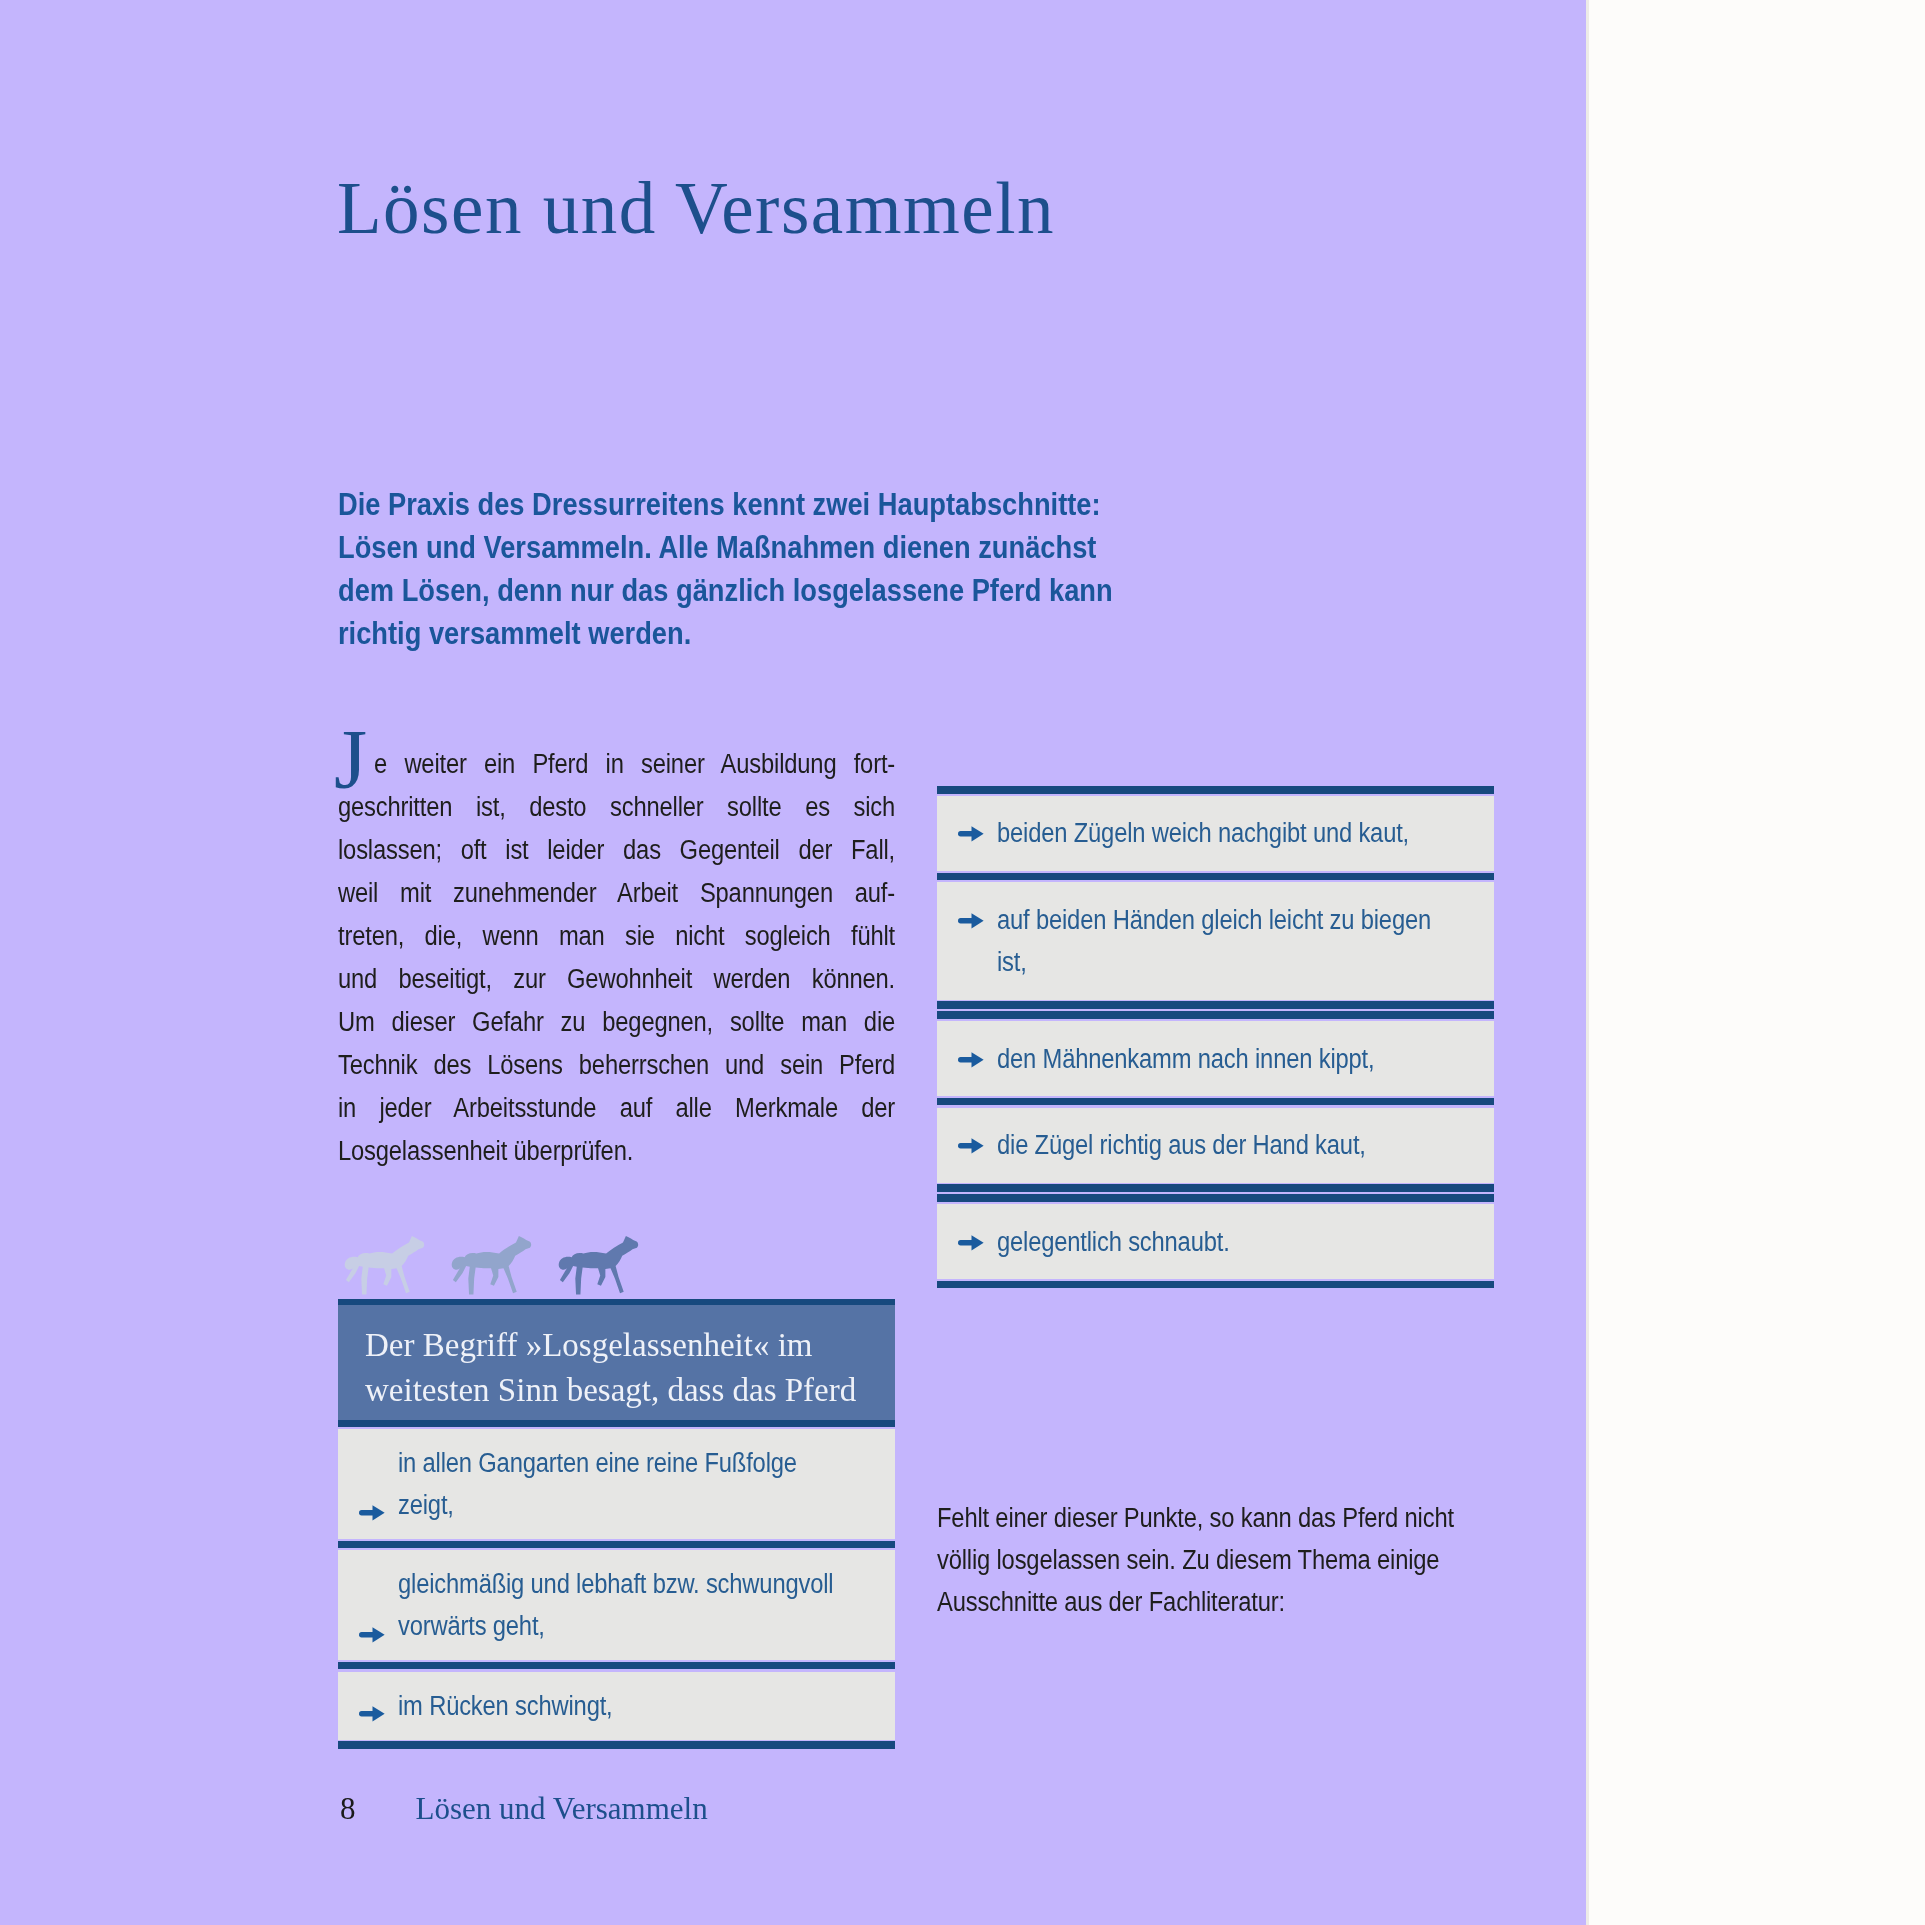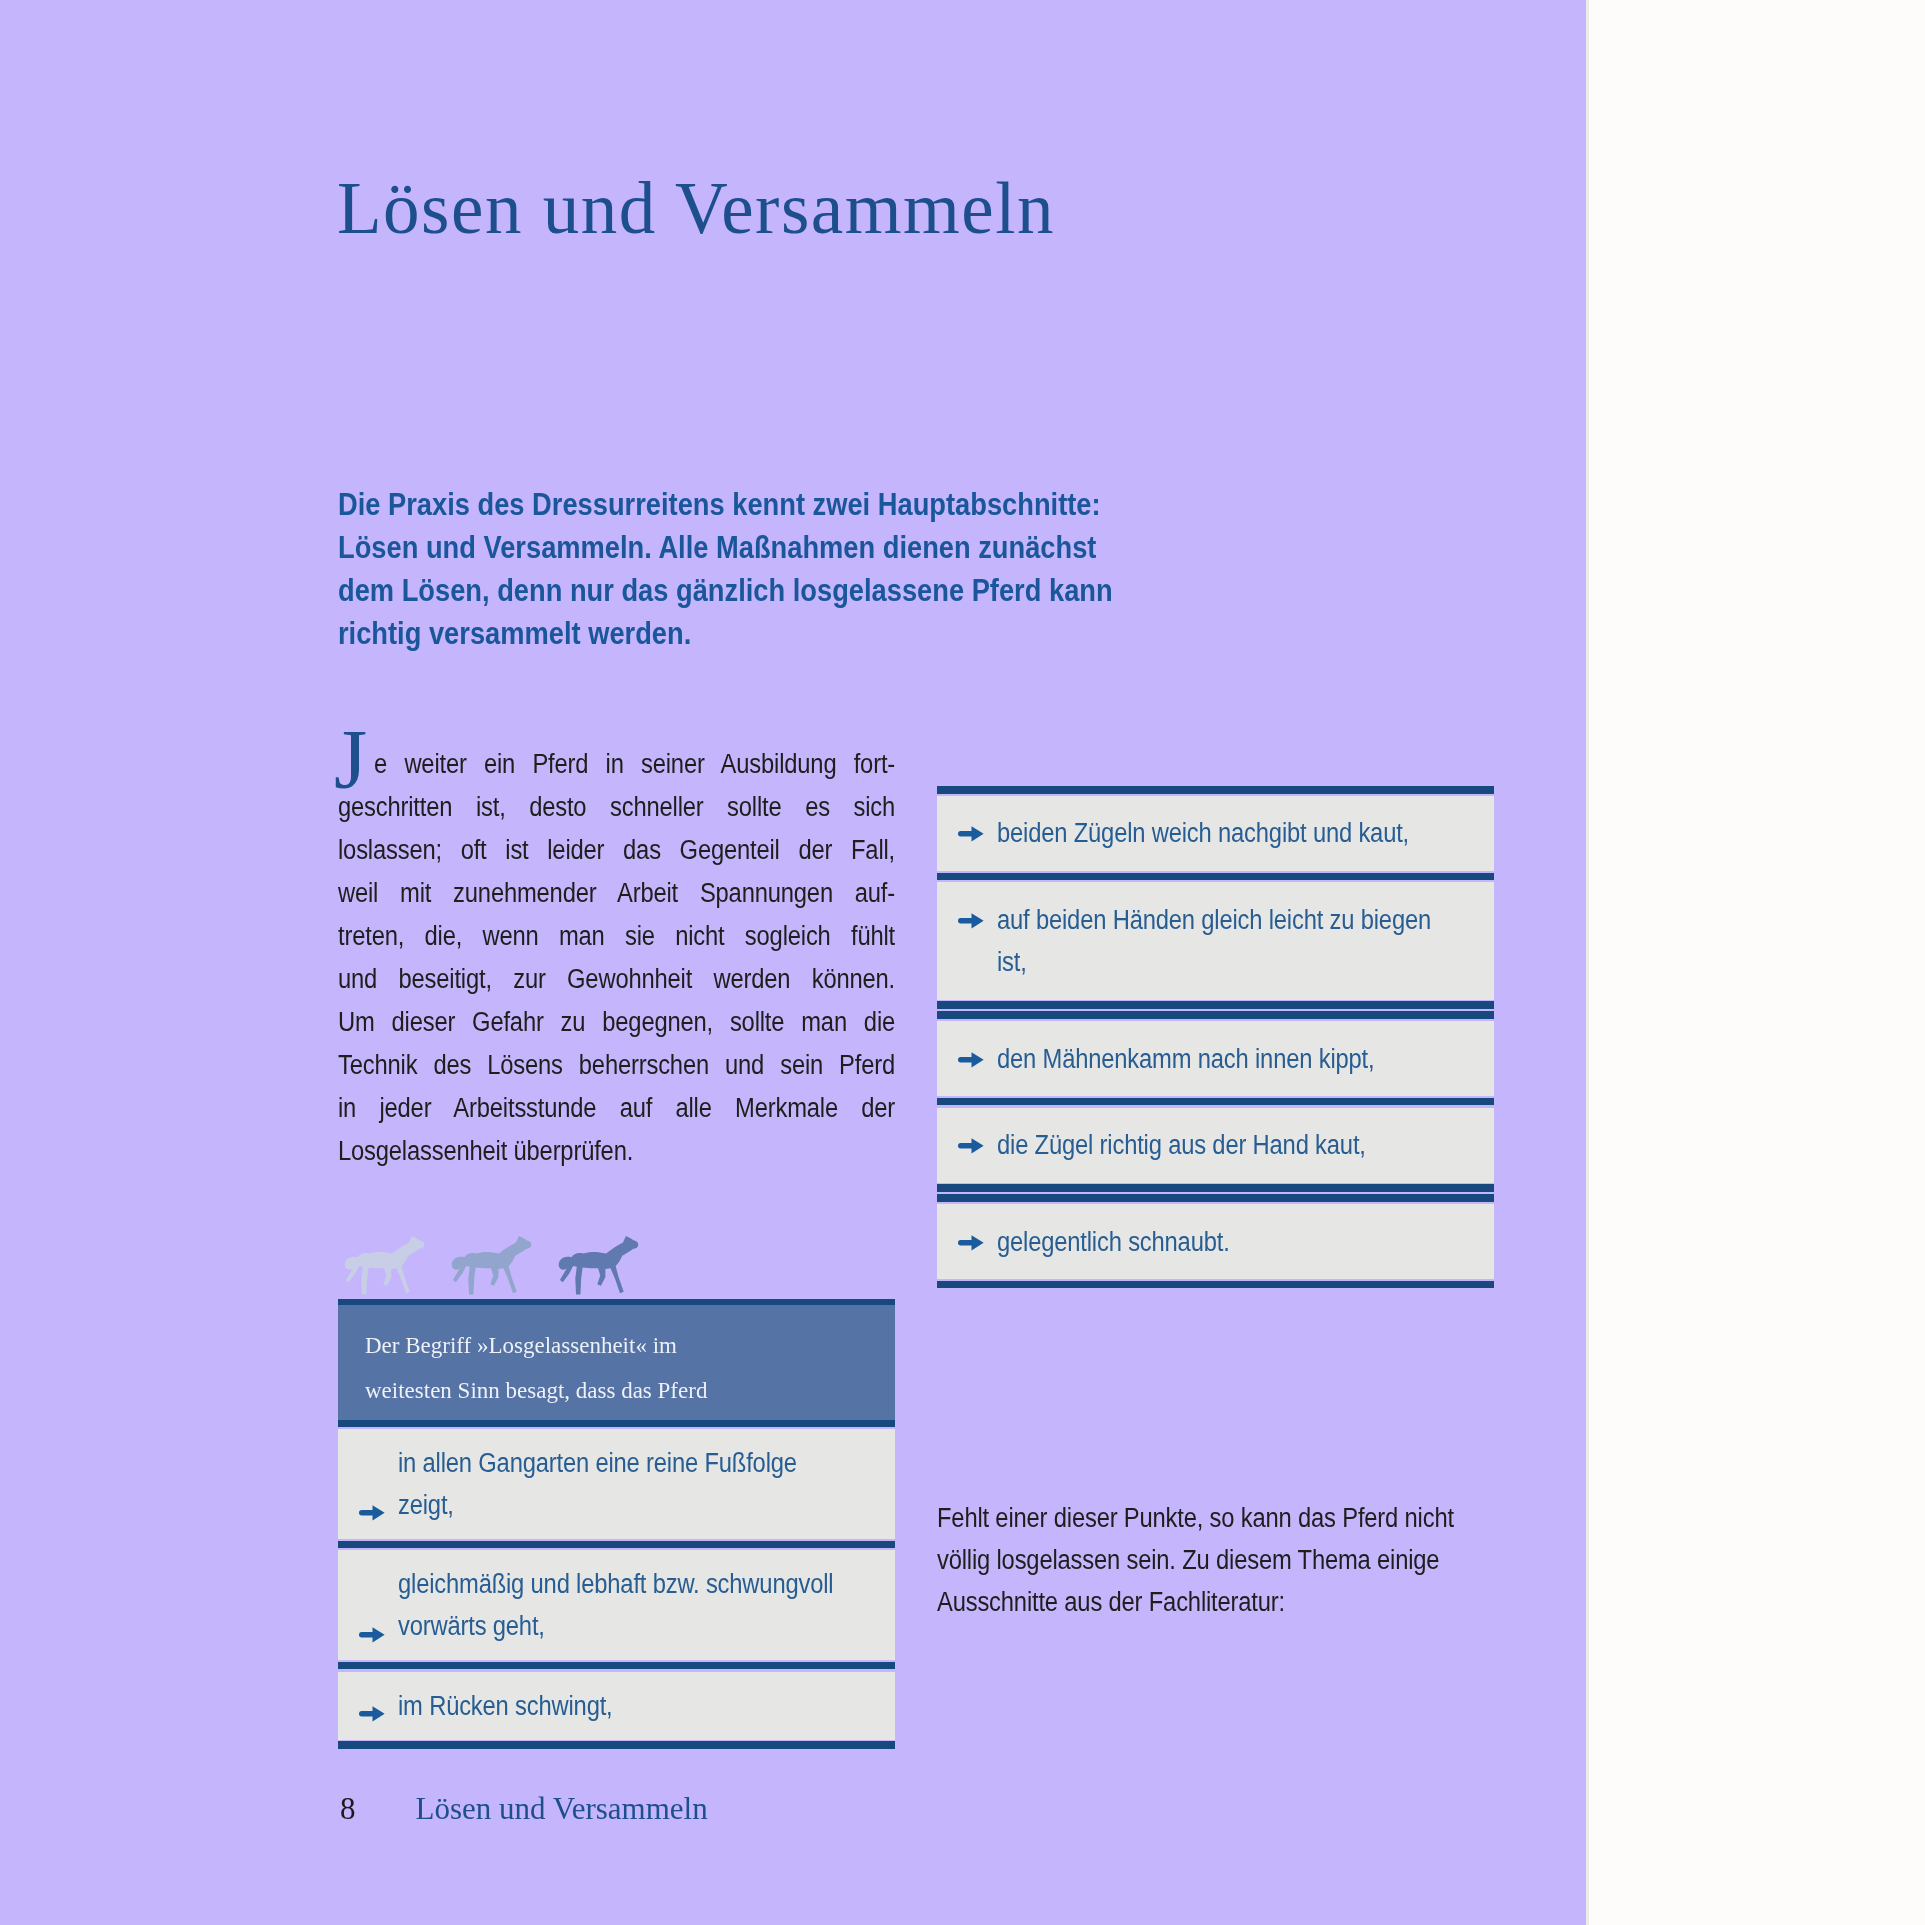--- a/index.html
+++ b/index.html
@@ -38,21 +38,21 @@
   .body-text .line.first { text-indent:41px; }
   .body-text .line.last  { text-align-last:left; }
 
   .horses { position:absolute; left:341px; top:1233px; display:flex; gap:18px; align-items:flex-end; }
   .horses svg { display:block; }
 
   .info-box {
     position:absolute; left:338px; top:1299px; width:557px; height:128px; box-sizing:border-box;
     background:#5573a5; border-top:6px solid #17497e; border-bottom:7.6px solid #17497e;
     padding:18px 27px 0 27px;
-    font-family:"Liberation Serif", serif; font-size:23px; line-height:45px;
+    font-family:"Liberation Serif", serif; font-size:33px; line-height:45px;
     color:#eef1f8; white-space:pre-line;
   }
 
   .checklist { position:absolute; width:557px; }
   .checklist .bar  { height:7.6px; background:#17497e; margin-bottom:2.3px; }
   .checklist .item { background:#e6e6e4; display:flex; align-items:flex-start;
                      padding:16.6px 0 16.6px 21px; margin-bottom:1.5px; }
   .checklist.compact .item { padding-top:13px; padding-bottom:13px;align-items:flex-end; }
   .checklist .arrow { flex:0 0 39px; margin-top:12px; }
   .checklist .itext {

